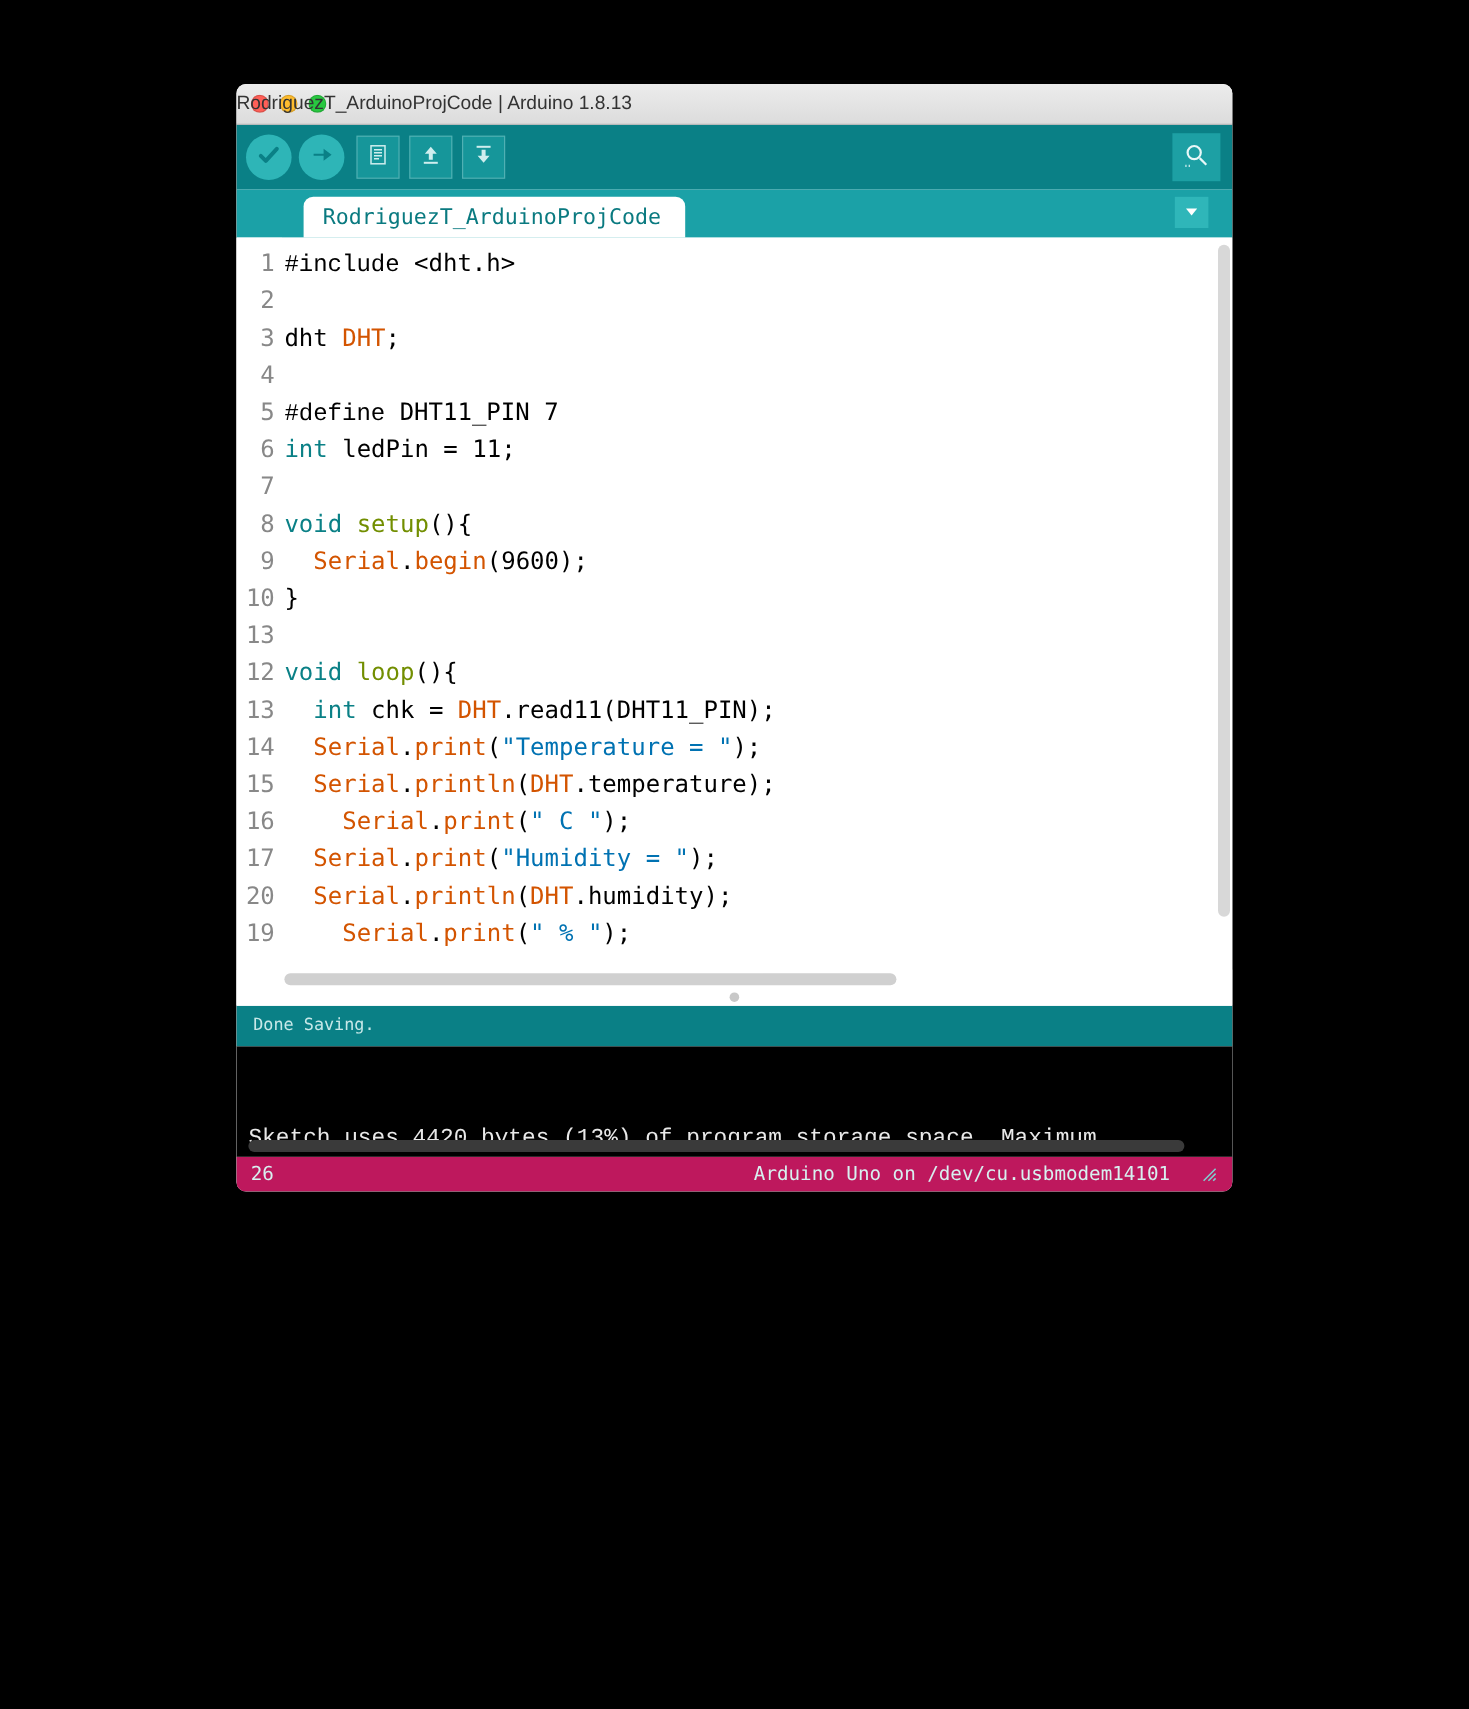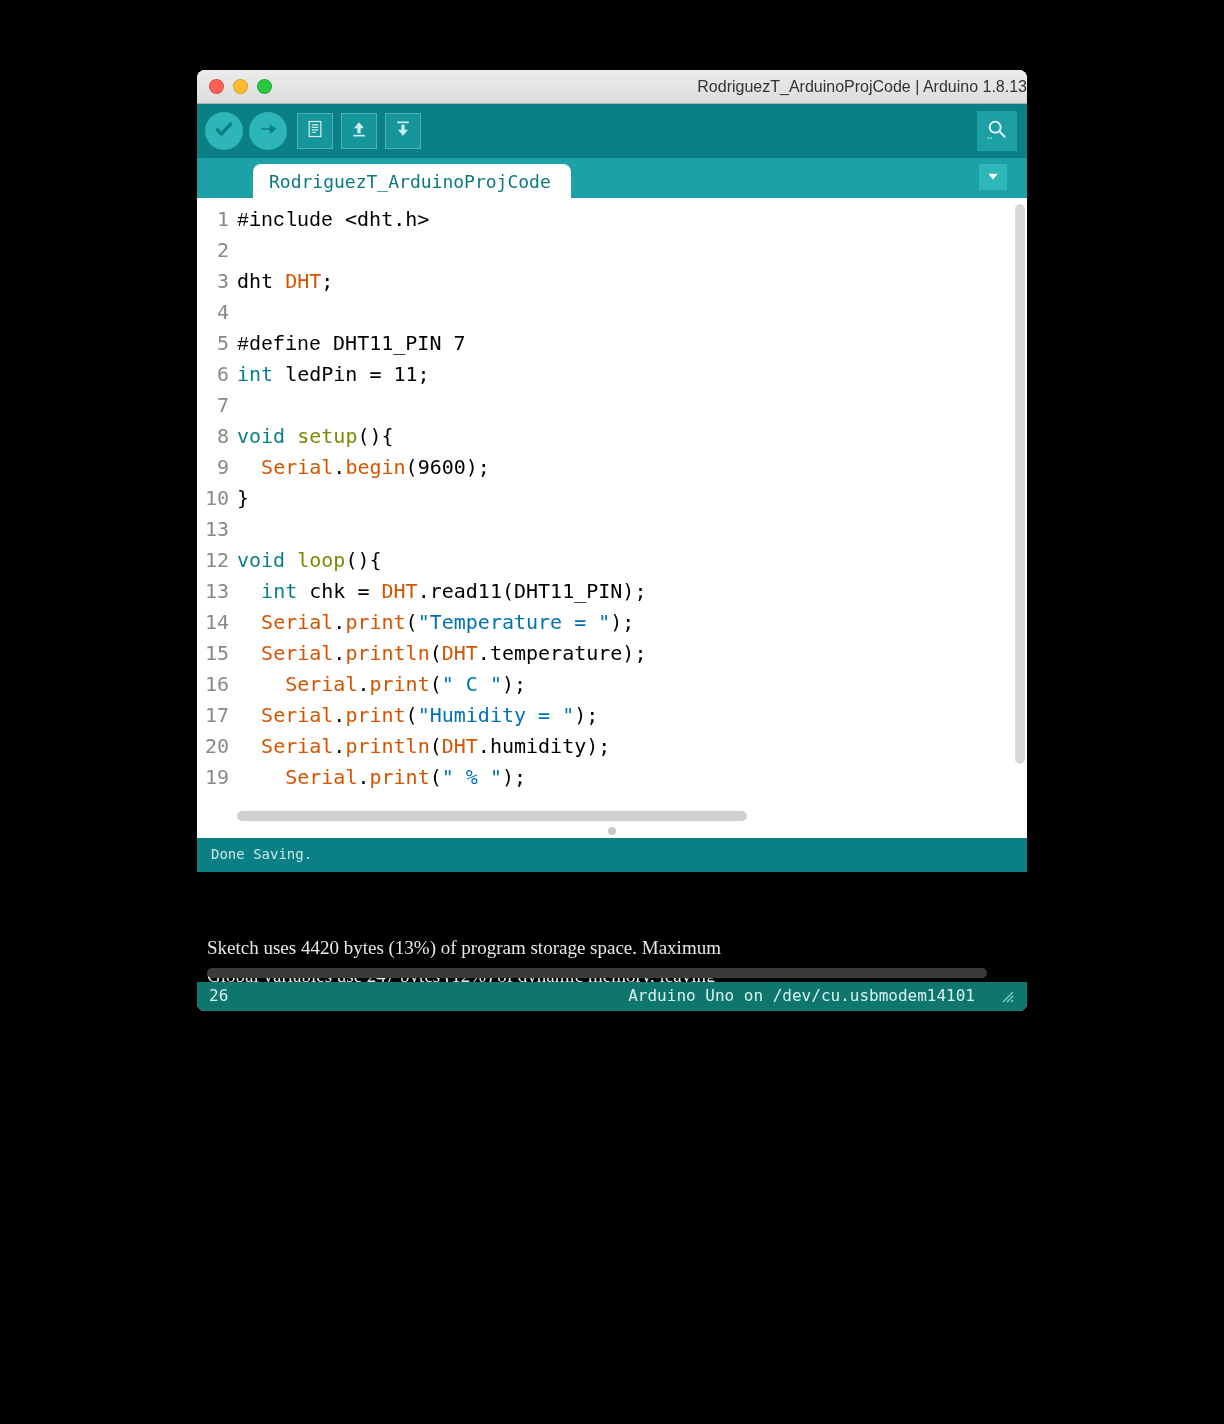--- a/index.html
+++ b/index.html
@@ -32,21 +32,21 @@
     position: relative;
   }
   .traffic-lights { display: flex; gap: 9px; }
   .tl { width: 15px; height: 15px; border-radius: 50%; border: 0.5px solid rgba(0,0,0,0.15); }
   .tl.red { background: #ff5f57; }
   .tl.yellow { background: #febc2e; }
   .tl.green { background: #28c840; }
   .title {
     position: absolute;
     left: 0; right: 0;
-    text-align: right;
+    text-align: left;
     font-family: -apple-system, "Helvetica Neue", Arial, sans-serif;
     font-size: 16px;
     color: #333;
     pointer-events: none;
   }
   .toolbar {
     background: #0a8086;
     height: 54px;
     display: flex;
     align-items: center;
@@ -186,35 +186,35 @@
     padding: 8px 14px 10px 14px;
     font-size: 14px;
     font-family: "Menlo","Consolas",monospace;
   }
   .console {
     background: #000;
     color: #e8e8e8;
     font-size: 19px;
     line-height: 28px;
     padding: 6px 10px 4px 10px;
-    height: 110px;
-    font-family: Liberation Serif, serif;
+    height: 92px;
+    font-family: Liberation Mono, monospace;
     white-space: pre;
     overflow: hidden;
     position: relative;
   }
   .console-hscroll {
     position:absolute;
     left:10px; bottom:4px;
     height:10px; width: 780px;
     background:#3a3a3a;
     border-radius:5px;
   }
   .footer {
-    background: #0f766e;
+    background: #be185d;
     color: #d8f0f0;
     display: flex;
     justify-content: space-between;
     align-items: center;
     padding: 4px 12px 6px 12px;
     font-size: 16px;
     font-family: "Menlo","Consolas",monospace;
   }
   .footer .grip {
     width: 14px; height: 14px;

